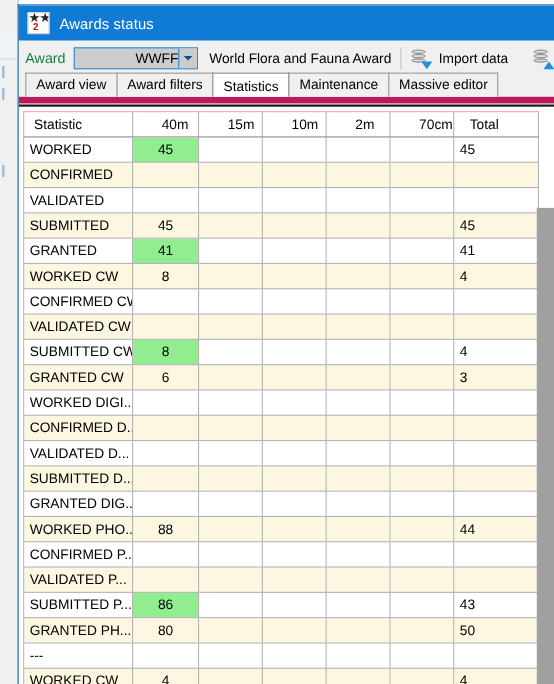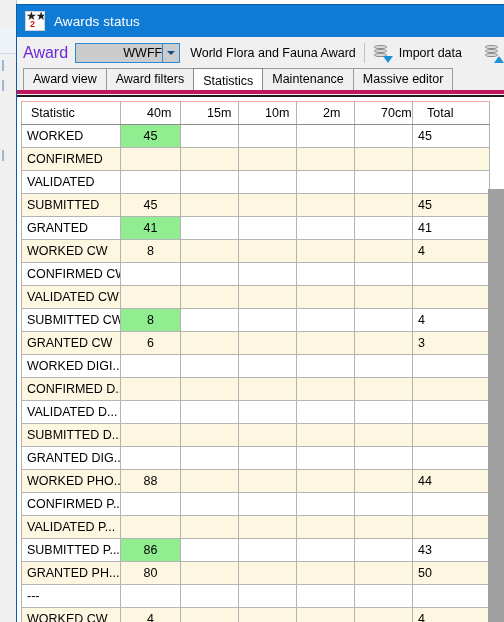--- a/index.html
+++ b/index.html
@@ -104,22 +104,22 @@
   #toolbar {
     height: 31px;
     background: #f0f0f0;
     display: flex;
     align-items: center;
     padding-left: 6px;
     box-sizing: border-box;
     position: relative;
   }
   #toolbar .lbl {
-    font-size: 16px;
-    color: #6d28d9;
+    font-size: 13px;
+    color: #15803d;
     margin-right: 7px;
     white-space: nowrap;
   }
   .combo {
     width: 155px;
     height: 20px;
     border: 1px solid #2a8ad4;
     background: #cccccc;
     display: flex;
     align-items: center;
@@ -196,21 +196,21 @@
   }
 
   
   #tabstrip {
     height: 26px;
     background: #f0f0f0;
     display: flex;
     align-items: flex-end;
     padding-left: 6px;
     box-sizing: border-box;
-    border-bottom: 4px solid #be185d;
+    border-bottom: 6px solid #be185d;
     position: relative;
   }
   .tab {
     height: 22px;
     line-height: 21px;
     padding: 0 9px;
     font-size: 12.5px;
     background: #f0f0f0;
     border: 1px solid #9a9a9a;
     border-bottom: none;

